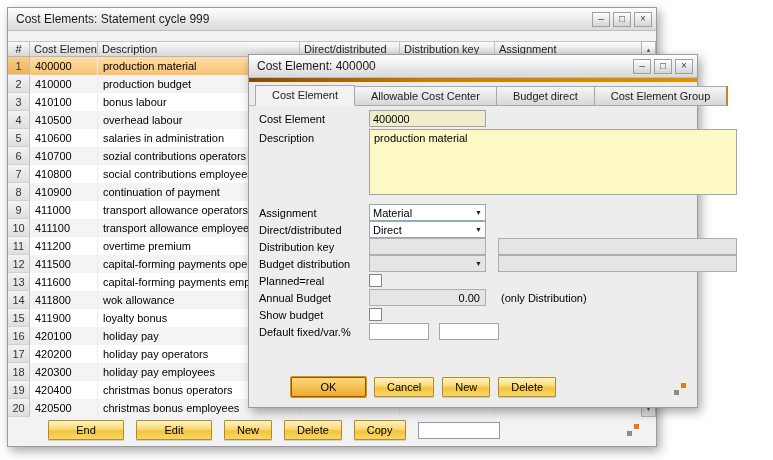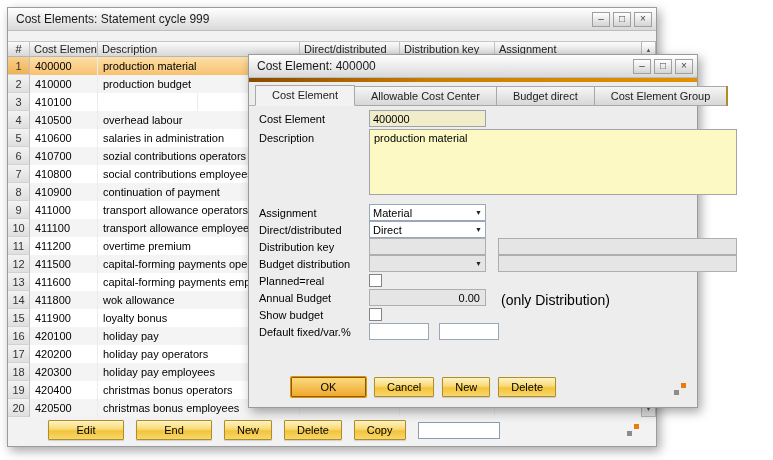--- a/index.html
+++ b/index.html
@@ -88,21 +88,21 @@
   .field.right { text-align:right; padding-right:5px; }
   .field.wide { left:249px; width:239px; }
   .field.small { width:60px; }
   .textarea { position:absolute; left:120px; top:74px; width:368px; height:66px;
               background:#fdf9c4; border:1px solid #a5a5a5; box-sizing:border-box;
               font-size:11px; padding:2px 4px; }
   .combo { padding-right:14px; }
   .combo .arrow { position:absolute; right:3px; top:4px; font-size:7px; color:#222; }
   .checkbox { position:absolute; left:120px; width:13px; height:13px; background:#fff;
               border:1px solid #848484; box-sizing:border-box; }
-  .note { position:absolute; left:252px; font-size:14px; color:#000; white-space:nowrap; }
+  .note { position:absolute; left:252px; font-size:11px; color:#000; white-space:nowrap; }
   .dlg-footer { position:absolute; left:10px; top:322px; display:flex; align-items:center; }
   .dlg-footer .btn { margin-right:8px; }
   .dlg-footer .btn:first-child { width:75px; }
 </style>
 </head>
 <body>
 
 <div class="window main-window">
   <div class="titlebar">
     <span class="title">Cost Elements: Statement cycle 999</span>
@@ -133,20 +133,21 @@
         <div class="cell col-num">2</div>
         <div class="cell col-code">410000</div>
         <div class="cell col-desc">production budget</div>
         <div class="cell col-dir"></div>
         <div class="cell col-key"></div>
         <div class="cell col-asg"></div>
       </div>
       <div class="trow">
         <div class="cell col-num">3</div>
         <div class="cell col-code">410100</div>
+        <div class="cell col-desc">bonus labour</div>
         <div class="cell col-dir"></div>
         <div class="cell col-key"></div>
         <div class="cell col-asg"></div>
       </div>
       <div class="trow">
         <div class="cell col-num">4</div>
         <div class="cell col-code">410500</div>
         <div class="cell col-desc">overhead labour</div>
         <div class="cell col-dir"></div>
         <div class="cell col-key"></div>
@@ -282,22 +283,22 @@
       </div>
     </div>
 
   <div class="vscrollbar">
     <div class="scroll-btn">▲</div>
     <div class="scroll-btn down">▼</div>
   </div>
 
   <div class="main-footer">
     <span class="main-buttons">
+        <button class="btn">End</button>
         <button class="btn">Edit</button>
-        <button class="btn">End</button>
         <button class="btn">New</button>
         <button class="btn">Delete</button>
         <button class="btn">Copy</button>
       </span>
     <input class="footer-input" value="" style="">
   </div>
 
   <svg class="link-icon" viewBox="0 0 14 14">
     <rect x="8" y="1" width="5" height="5" fill="#e87d0d"></rect>
     <rect x="1" y="8" width="5" height="5" fill="#8c8c8c"></rect>

